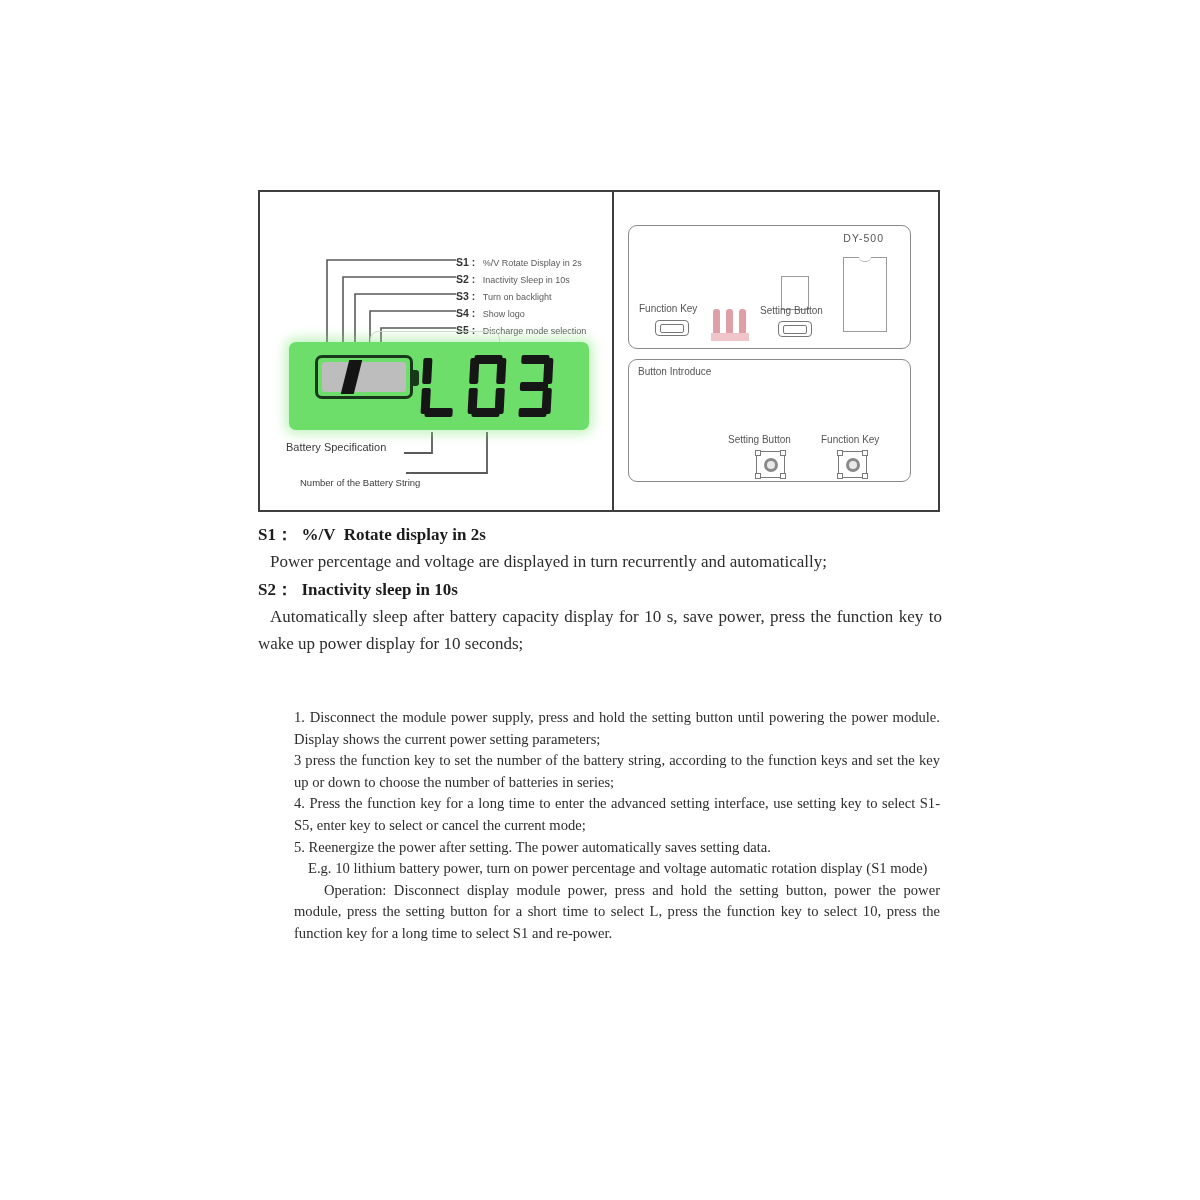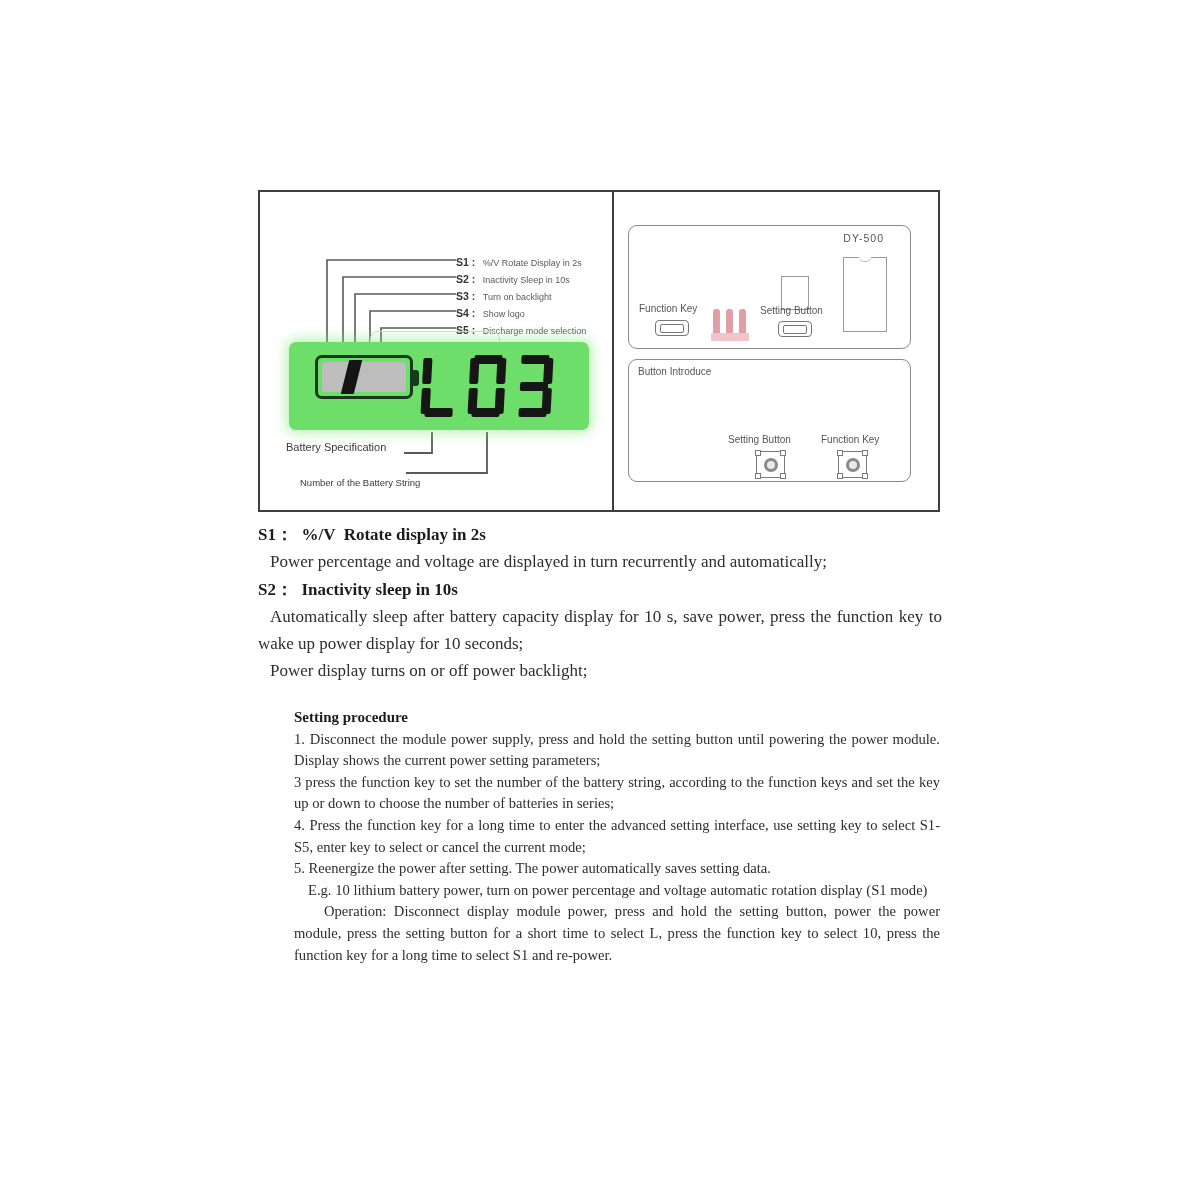--- a/index.html
+++ b/index.html
@@ -202,25 +202,23 @@
         <div class="knob"></div>
       </div>
     </div>
   </div>
 
   <div class="section-a">
     <h3>S1：  %/V  Rotate display in 2s</h3>
     <p>Power percentage and voltage are displayed in turn recurrently and automatically;</p>
     <h3>S2：  Inactivity sleep in 10s</h3>
     <p>Automatically sleep after battery capacity display for 10 s, save power, press the function key to wake up power display for 10 seconds;</p>
-    <p>Power display turns on or off power backlight;</p>
   </div>
 
   <div class="section-b">
-    <h4>Setting procedure</h4>
     <p>1. Disconnect the module power supply, press and hold the setting button until powering the power module. Display shows the current power setting parameters;</p>
     <p>3 press the function key to set the number of the battery string, according to the function keys and set the key up or down to choose the number of batteries in series;</p>
     <p>4. Press the function key for a long time to enter the advanced setting interface, use setting key to select S1-S5, enter key to select or cancel the current mode;</p>
     <p>5. Reenergize the power after setting. The power automatically saves setting data.</p>
     <p class="example">E.g. 10 lithium battery power, turn on power percentage and voltage automatic rotation display (S1 mode)</p>
     <p class="operation">Operation: Disconnect display module power, press and hold the setting button, power the power module, press the setting button for a short time to select L, press the function key to select 10, press the function key for a long time to select S1 and re-power.</p>
   </div>
 
 </div>
 

